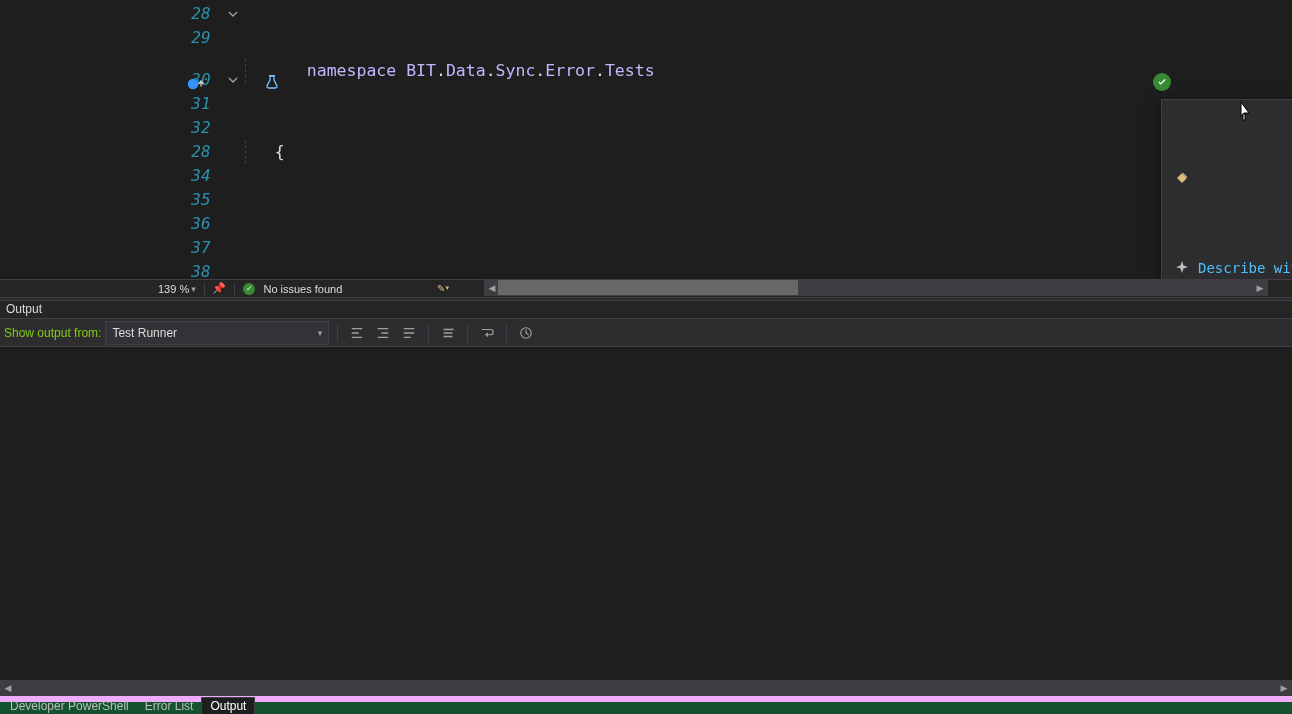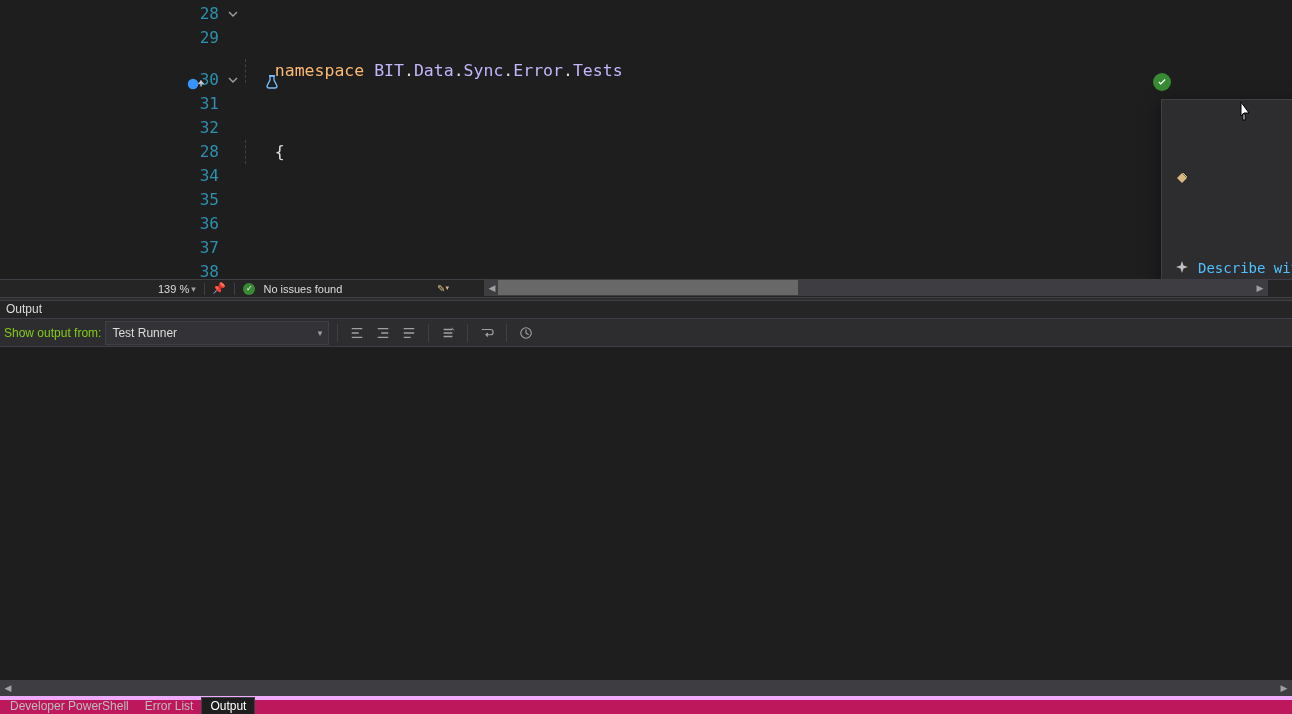--- a/index.html
+++ b/index.html
@@ -34,26 +34,27 @@
     flex-shrink: 0;
   }
   .gutter {
     width: 42px;
     background: #1e1e1e;
     flex-shrink: 0;
     padding-top: 2px;
   }
   .line-number {
     color: #2b91af;
-    text-align: right;
+    text-align: center;
     font-family: Consolas, monospace;
     font-size: 16px;
     height: 24px;
     line-height: 24px;
     padding-right: 6px;
+    font-style: italic;
   }
   .line-number.codelens-gap { height: 18px; }
   .fold-col {
     width: 20px;
     flex-shrink: 0;
     padding-top: 2px;
   }
   .fold-icon {
     width: 16px; height: 24px;
     display: flex; align-items: center; justify-content: center;
@@ -83,21 +84,21 @@
     padding-left: 44px;
   }
   .indent-guide {
     display: inline-block;
     border-left: 1px dashed #404040;
     width: 1px;
     height: 24px;
     vertical-align: top;
     margin-right: -1px;
   }
-  .kw-blue { color: #fdba74; }
+  .kw-blue { color: #c4b5fd; margin-left: 32px; }
   .txt { color: #c4b5fd; }
   .punct { color: #dcdcdc; }
   .curly { color: #dcdcdc; }
   .hover-icon {
     position: absolute;
     left: 908px;
     top: 73px;
     width: 18px;
     height: 18px;
     background: #388a34;
@@ -223,23 +224,23 @@
     position:relative;
   }
   .bottom-scroll-arrow{
     position:absolute; top:0; width:16px;height:16px;
     display:flex;align-items:center;justify-content:center;
     color:#a0a0a0;font-size:9px;
   }
 
   .tabs-bar {
     height:18px;
-    background:#be185d;
+    background:#14532d;
     display:flex;align-items:flex-end;
-    border-top:4px solid #f0abfc;
+    border-top:6px solid #f0abfc;
     padding-left:2px;
     gap:0;
   }
   .btab {
     padding:1px 8px;font-size:12px;color:#bdbdbd;
     cursor:pointer;
   }
   .btab.active{ color:#ffffff; background:#1e1e1e; border-top:1px solid #3f3f46; border-left:1px solid #3f3f46; border-right:1px solid #3f3f46;}
 
   .test-indicator {

